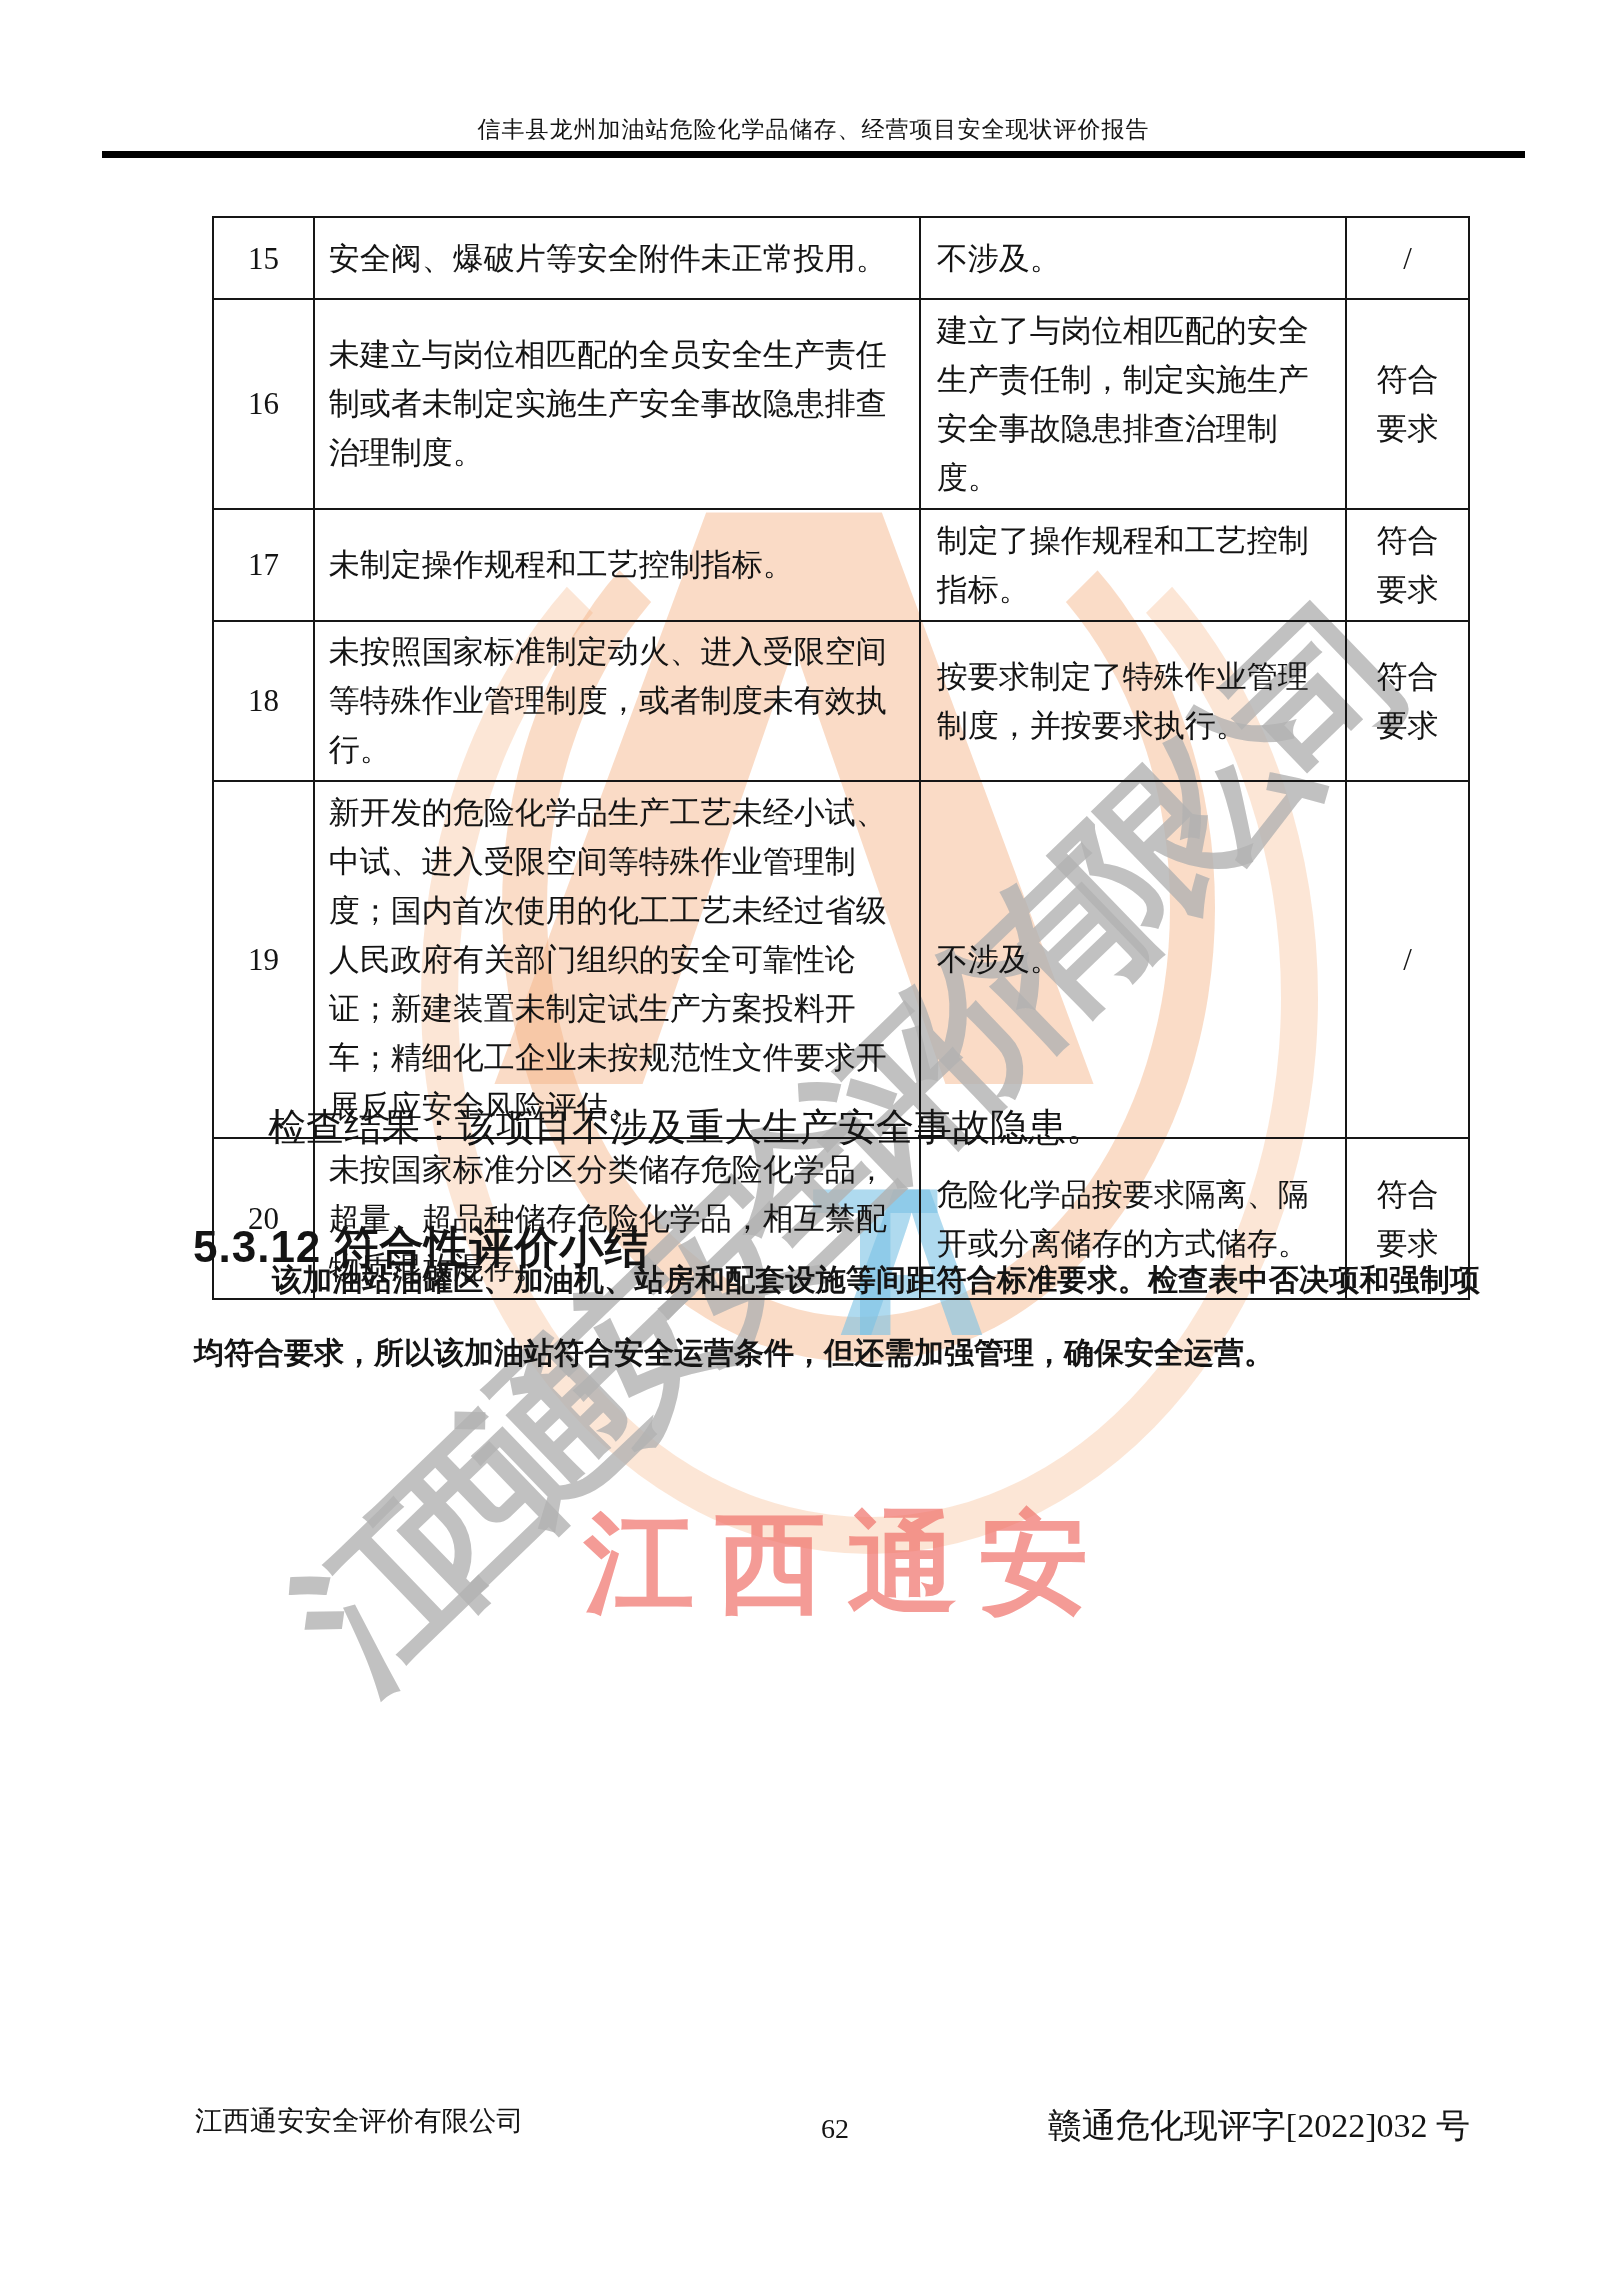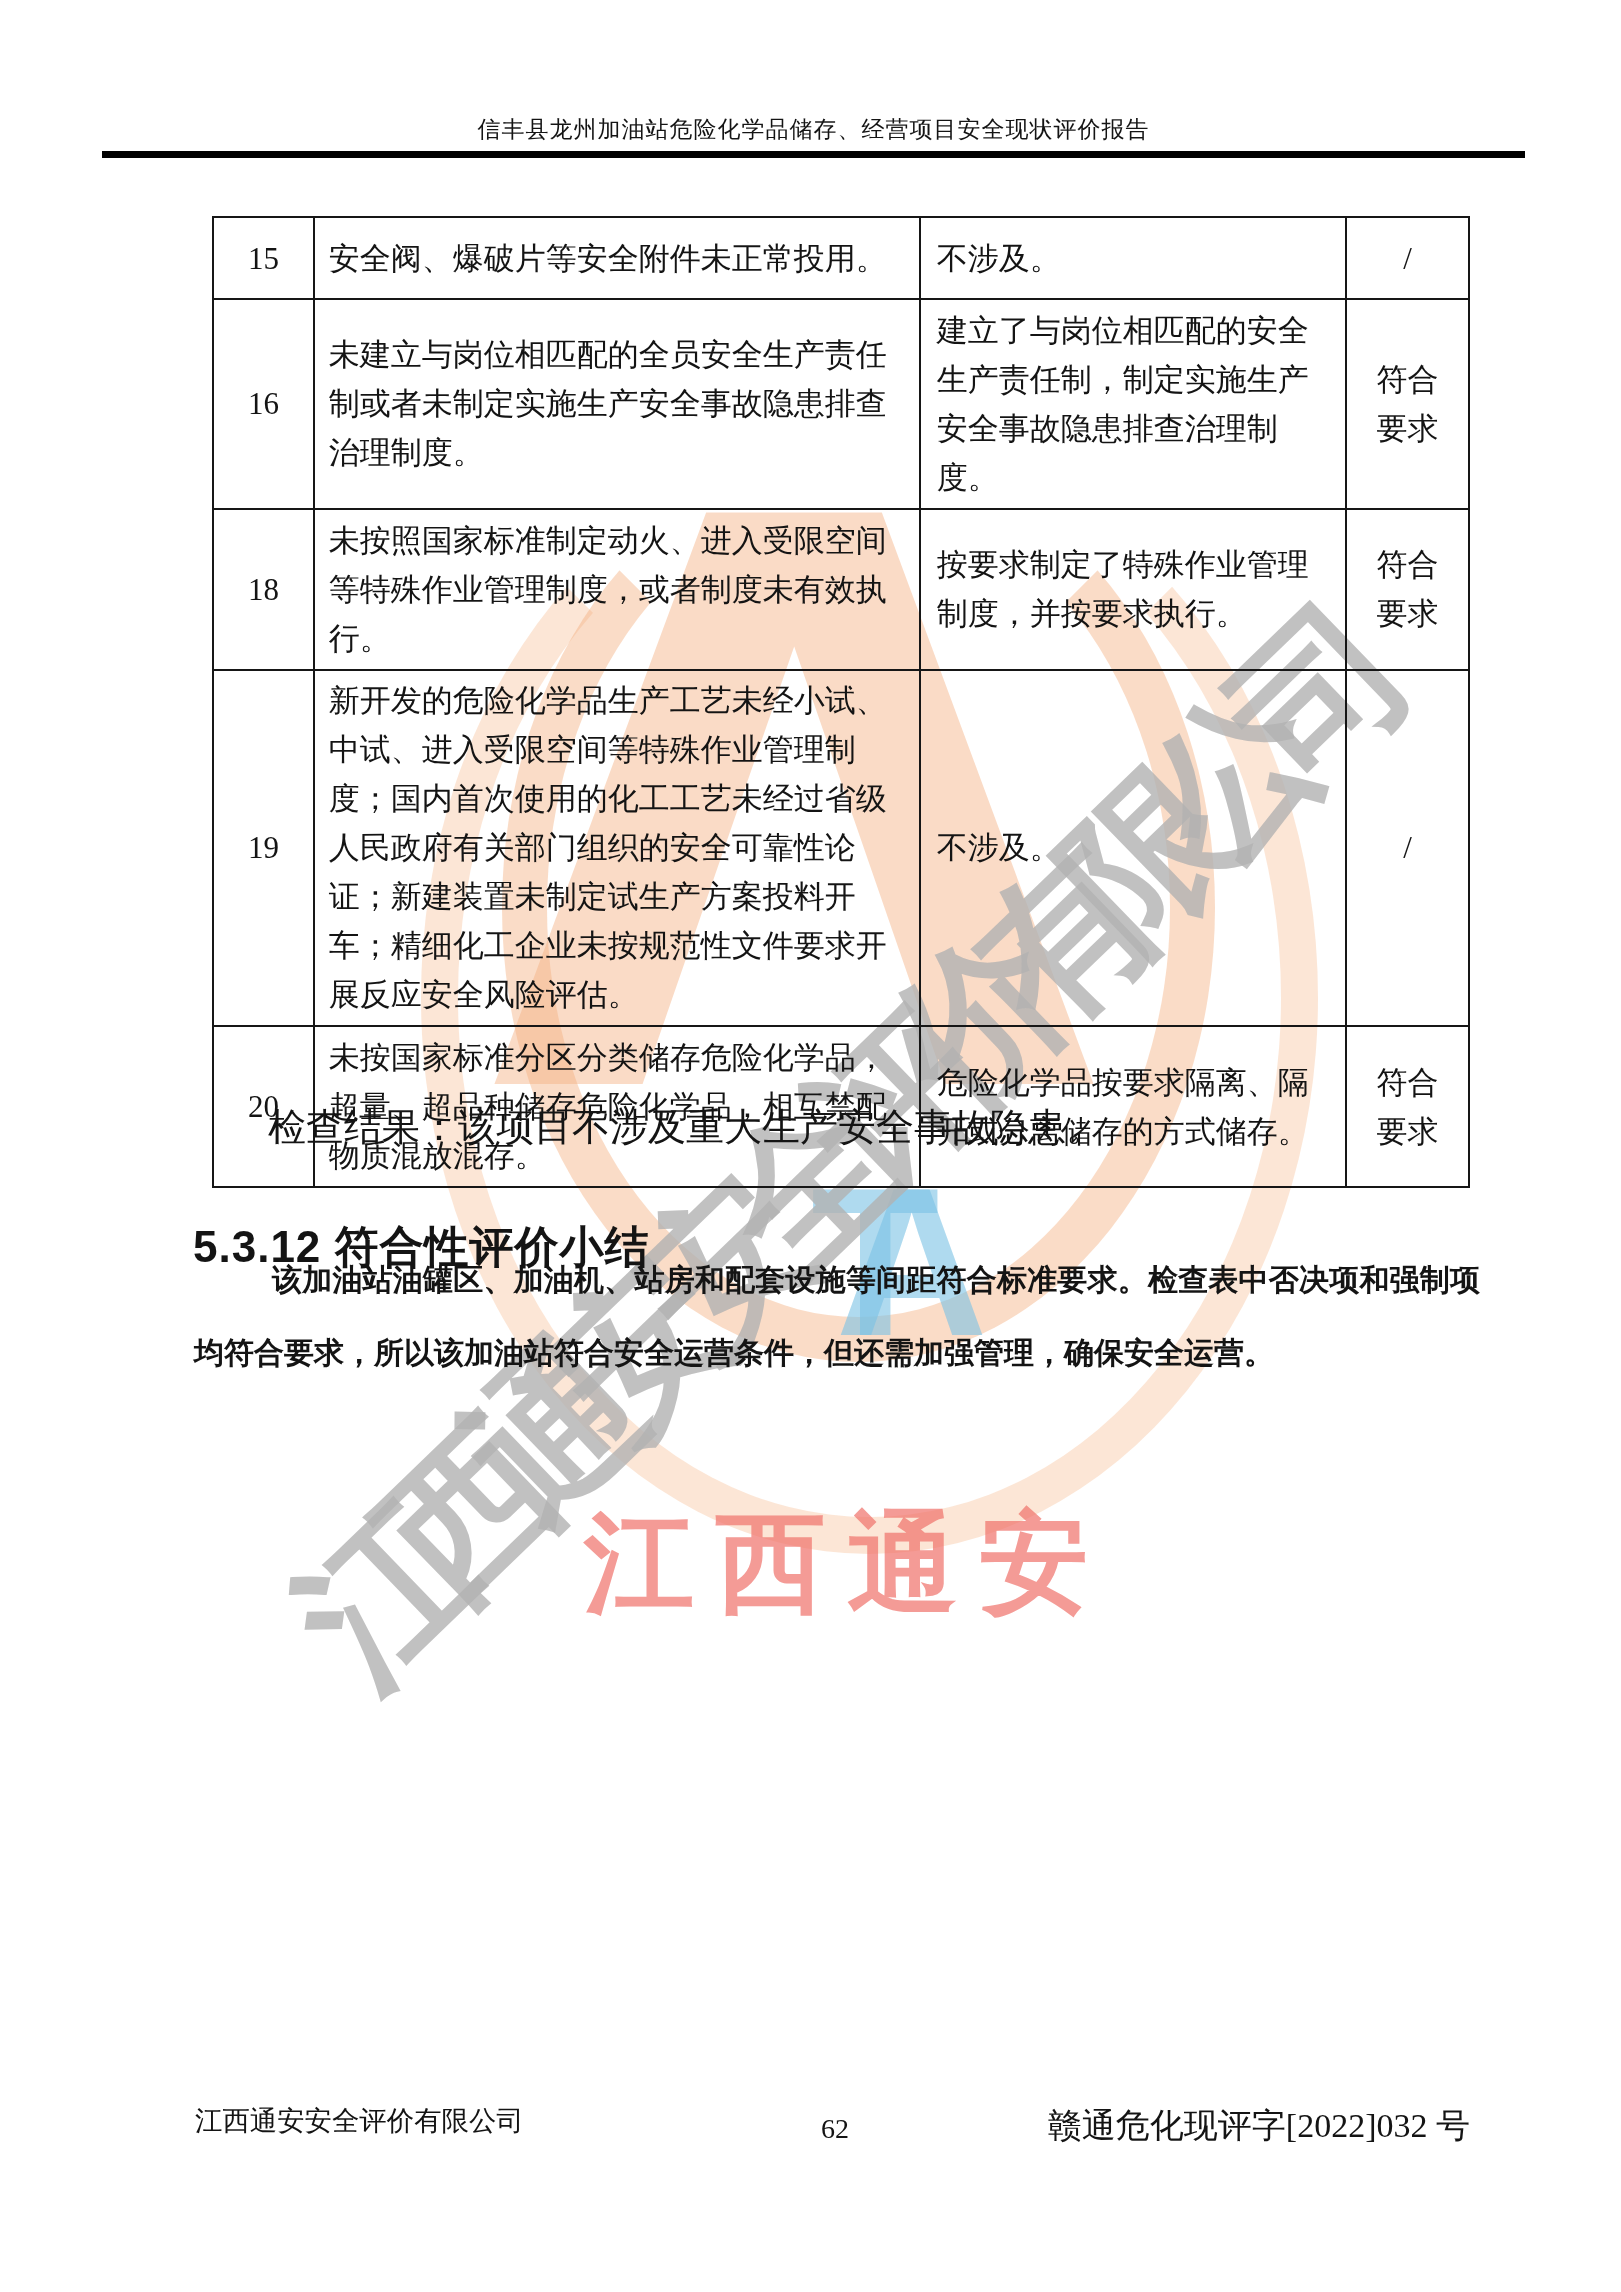--- a/index.html
+++ b/index.html
@@ -138,20 +138,26 @@
         <td class="c-item">安全阀、爆破片等安全附件未正常投用。</td>
         <td class="c-res">不涉及。</td>
         <td class="c-concl">/</td>
       </tr>
       <tr class="r16">
         <td class="c-no">16</td>
         <td class="c-item">未建立与岗位相匹配的全员安全生产责任制或者未制定实施生产安全事故隐患排查治理制度。</td>
         <td class="c-res">建立了与岗位相匹配的安全生产责任制，制定实施生产安全事故隐患排查治理制度。</td>
         <td class="c-concl">符合要求</td>
       </tr>
+      <tr class="r17">
+        <td class="c-no">17</td>
+        <td class="c-item">未制定操作规程和工艺控制指标。</td>
+        <td class="c-res">制定了操作规程和工艺控制指标。</td>
+        <td class="c-concl">符合要求</td>
+      </tr>
       <tr class="r18">
         <td class="c-no">18</td>
         <td class="c-item">未按照国家标准制定动火、进入受限空间等特殊作业管理制度，或者制度未有效执行。</td>
         <td class="c-res">按要求制定了特殊作业管理制度，并按要求执行。</td>
         <td class="c-concl">符合要求</td>
       </tr>
       <tr class="r19">
         <td class="c-no">19</td>
         <td class="c-item">新开发的危险化学品生产工艺未经小试、中试、进入受限空间等特殊作业管理制度；国内首次使用的化工工艺未经过省级人民政府有关部门组织的安全可靠性论证；新建装置未制定试生产方案投料开车；精细化工企业未按规范性文件要求开展反应安全风险评估。</td>
         <td class="c-res">不涉及。</td>

